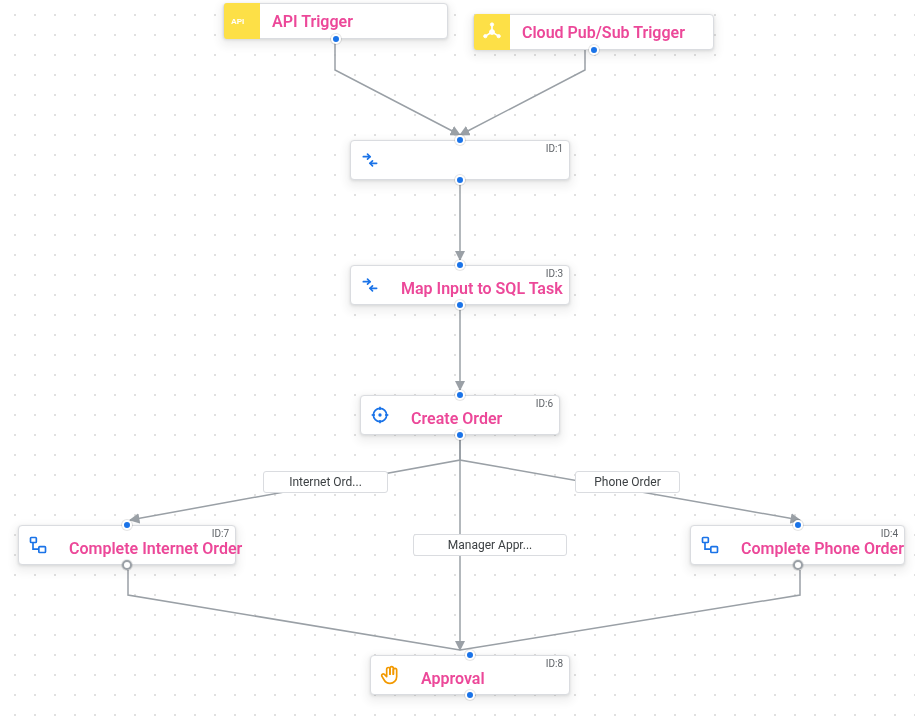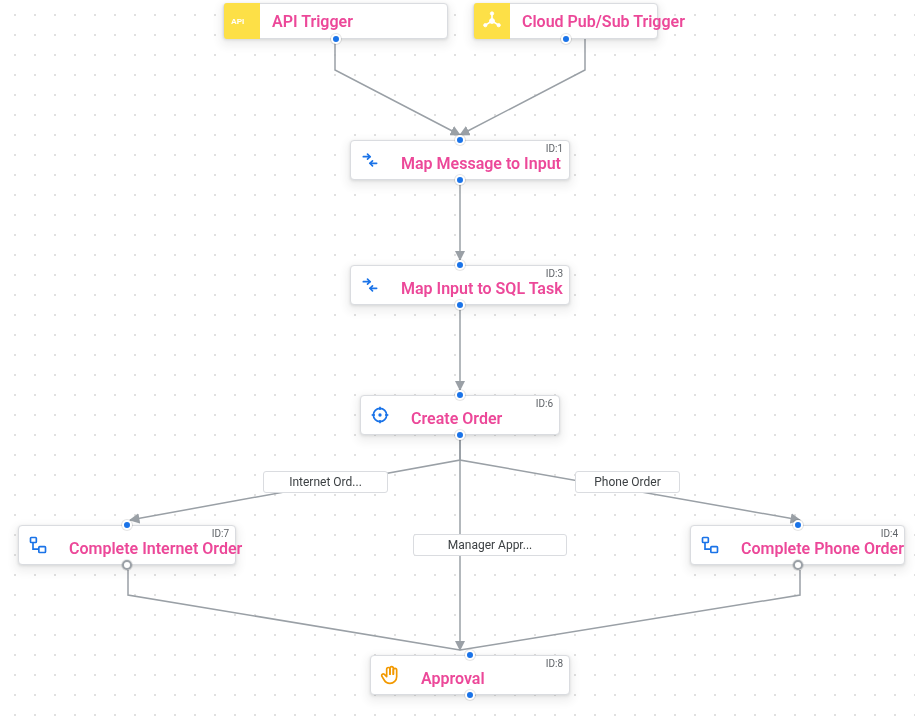--- a/index.html
+++ b/index.html
@@ -112,21 +112,21 @@
 <div class="node trigger" style="left:223px; top:3px; width:225px;">
   <div class="iconbox ic-white">
     <svg width="22" height="14" viewBox="0 0 44 20">
         <text x="0" y="16" font-size="16" font-weight="700" fill="#fff" font-family="Arial" stroke="none">API</text>
       </svg>
   </div>
   <div class="label">API Trigger</div>
   <div class="port bottom"></div>
 </div>
 
-<div class="node trigger" style="left:473px; top:3px; width:185px;">
+<div class="node trigger" style="left:473px; top:14px; width:241px;">
   <div class="iconbox ic-white">
     <svg width="20" height="20" viewBox="0 0 24 24" stroke="none">
       <circle cx="12" cy="12" r="3" fill="#fff"></circle>
       <circle cx="12" cy="3" r="2" fill="#fff"></circle>
       <circle cx="20" cy="17" r="2" fill="#fff"></circle>
       <circle cx="4" cy="17" r="2" fill="#fff"></circle>
       <line x1="12" y1="12" x2="12" y2="3" stroke="#fff" stroke-width="2"></line>
       <line x1="12" y1="12" x2="20" y2="17" stroke="#fff" stroke-width="2"></line>
       <line x1="12" y1="12" x2="4" y2="17" stroke="#fff" stroke-width="2"></line>
     </svg>
@@ -137,21 +137,20 @@
 
 <div class="node task" style="left:350px; top:140px; width:220px;">
   <div class="iconbox ic-blue">
     <svg width="20" height="20" viewBox="0 0 24 24" stroke-width="2" stroke-linecap="round">
       <path d="M4 8 L12 8"></path>
         <path d="M9 5 L12 8 L9 11"></path>
       <path d="M20 16 L12 16"></path>
         <path d="M15 13 L12 16 L15 19"></path>
     </svg>
   </div>
-  <div class="label">Map Message to Input</div>
   <div class="idtag">ID:1</div>
   <div class="port top"></div>
   <div class="port bottom"></div>
 </div>
 
 <div class="node task" style="left:350px; top:265px; width:220px;">
   <div class="iconbox ic-blue">
     <svg width="20" height="20" viewBox="0 0 24 24" stroke-width="2" stroke-linecap="round">
       <path d="M4 8 L12 8"></path>
         <path d="M9 5 L12 8 L9 11"></path>

